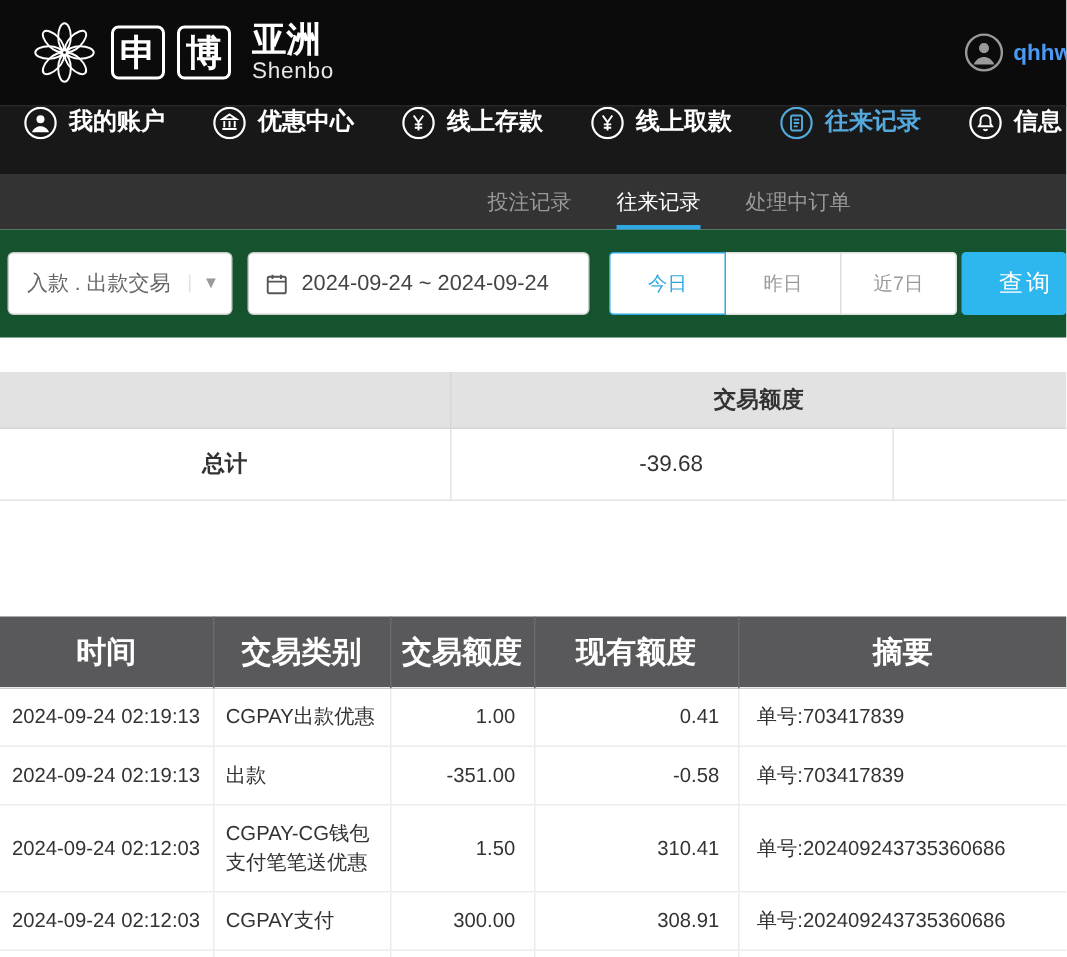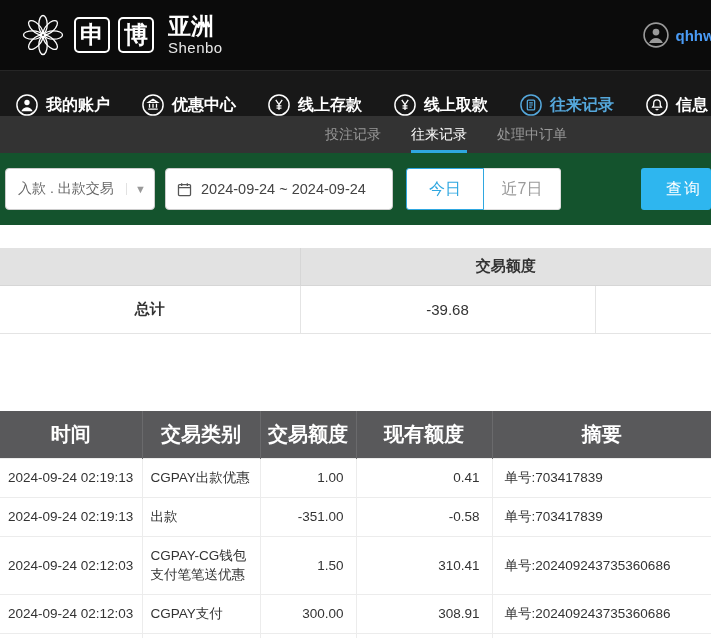--- a/index.html
+++ b/index.html
@@ -25,21 +25,21 @@
   .brand-sub { color: #e8e8e8; font-size: 15px; margin-top: 2px; letter-spacing: .5px; }
   .topbar-right { margin-left: auto; margin-right: -12px; display: flex; align-items: center; gap: 7px; }
   .username { color: #4a9bf5; font-size: 15px; font-weight: 700; white-space: nowrap; }
 
   
   .navbar {
     height: 46px; background: #181818; border-top: 1px solid #262626;
     display: flex; align-items: stretch; overflow: hidden;
   }
   .nav-item {
-    display: flex; align-items: flex-end; gap: 8px; padding: 0 16px;
+    display: flex; align-items: flex-start; gap: 8px; padding: 0 16px;
     color: #fff; font-size: 16px; font-weight: 700; white-space: nowrap; cursor: pointer;
   }
   .nav-item.active { color: #55a8dc; }
 
   
   .subnav { height: 37px; background: #333; display: flex; gap: 30px; padding-left: 325px; }
   .subnav-item {
     display: flex; align-items: center; color: #999; font-size: 14px;
     border-bottom: 3px solid transparent; padding-top: 3px; cursor: pointer; white-space: nowrap;
   }
@@ -54,21 +54,21 @@
   }
   .select-caret { margin-left: auto; color: #999; border-left: 1px solid #e2e2e2; padding-left: 8px; font-size: 11px; }
   .date-box {
     width: 228px; height: 42px; border: 1px solid #ccc; border-radius: 4px;
     display: flex; align-items: center; gap: 8px; padding: 0 10px; margin-left: 10px;
     color: #444; font-size: 14.5px; background: #fff; cursor: pointer; white-space: nowrap;
   }
   .quick-group { display: flex; margin-left: 13px; }
   .quick-btn {
     width: 78px; height: 42px; border: 1px solid #ddd; background: #fff; color: #9a9a9a;
-    font-size: 16px; display: flex; align-items: center; justify-content: center;
+    font-size: 13px; display: flex; align-items: center; justify-content: center;
     margin-left: -1px; position: relative; cursor: pointer;
   }
   .quick-btn:first-child { margin-left: 0; border-radius: 3px 0 0 3px; }
   .quick-btn:last-child { border-radius: 0 3px 3px 0; }
   .quick-btn.active { color: #2fa7e0; border-color: #2fa7e0; z-index: 2; }
   .search-btn {
     margin-left: auto; width: 70px; height: 42px; background: #2eb6ef; color: #fff;
     font-size: 16px; display: flex; align-items: center; justify-content: center;
     border-radius: 3px; letter-spacing: 2px; cursor: pointer; flex: 0 0 auto; padding-left: 16px;
   }
@@ -196,20 +196,21 @@
     </div>
     <div class="date-box">
       <svg class="icon" width="17" height="17" viewBox="0 0 24 24" fill="none" stroke="#555" stroke-width="1.8">
         <rect x="3.5" y="5" width="17" height="15.5" rx="1.5"></rect>
         <path d="M3.5 9.5h17M8 3v4M16 3v4"></path>
       </svg>
       <span>2024-09-24 ~ 2024-09-24</span>
     </div>
     <div class="quick-group">
       <div class="quick-btn active">今日</div>
+      <div class="quick-btn">昨日</div>
       <div class="quick-btn">近7日</div>
     </div>
     <div class="search-btn">查询</div>
   </div>
 
   <table class="summary-table">
     <colgroup>
         <col style="width:300px">
         <col style="width:295px">
         <col>

